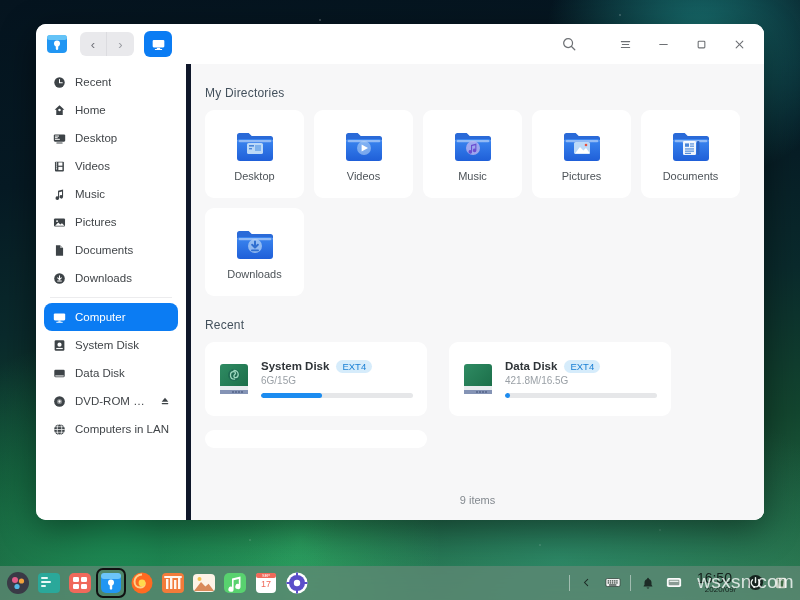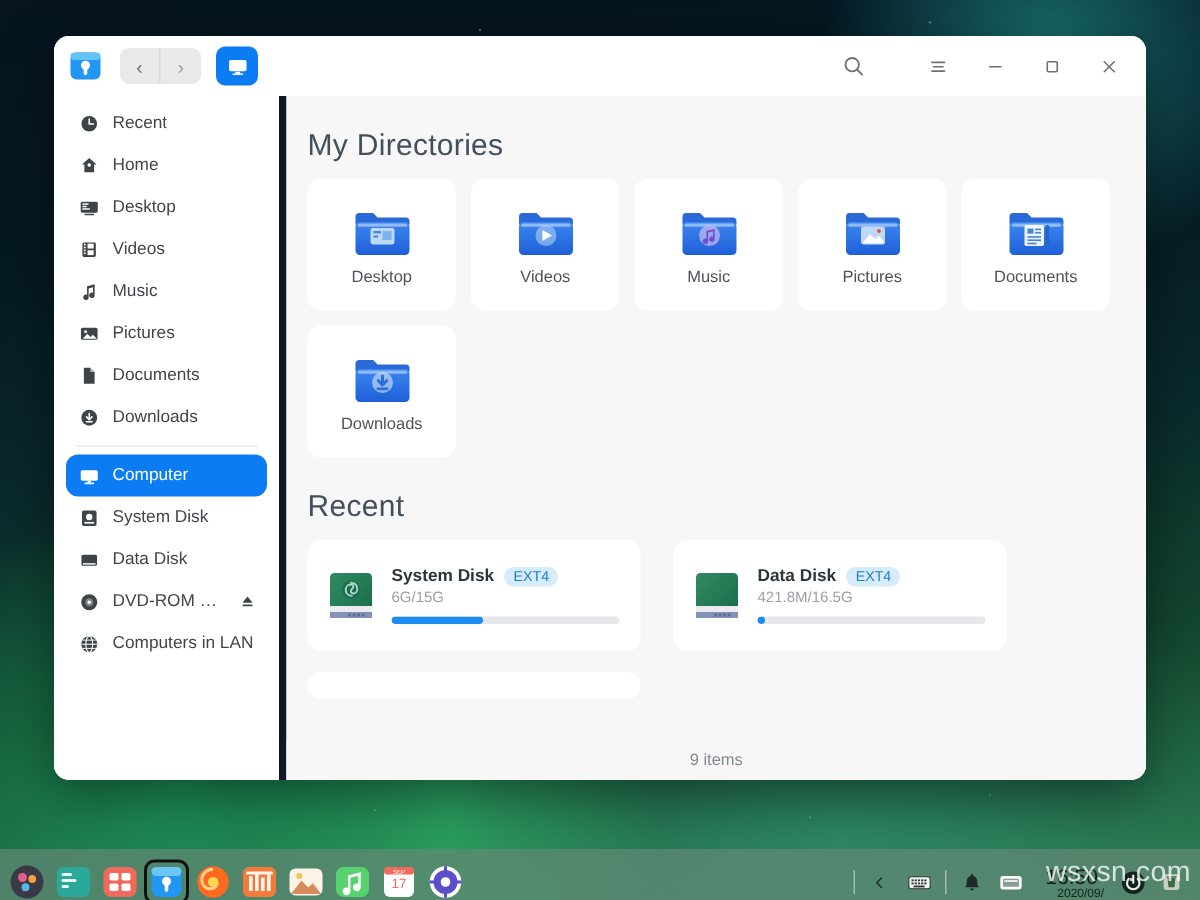--- a/index.html
+++ b/index.html
@@ -92,21 +92,21 @@
   .eject { margin-left: auto; color: #3d4347; display: flex; align-items: center; }
   .side-sep { height: 1px; background: #ececee; margin: 5px 14px; }
 
   
   .content {
     flex: 1; background: #f7f7f8; position: relative; min-width: 0;
     display: flex; flex-direction: column;
   }
   .scrollarea { flex: 1; overflow: hidden; position: relative; padding: 0 0 0 0; }
   .section-title {
-    font-size: 20px; color: #43505c; font-weight: 400;
+    font-size: 12px; color: #43505c; font-weight: 400;
     margin: 22px 0 10px 14px; letter-spacing: .2px;
   }
   .dir-grid {
     display: flex; flex-wrap: wrap; gap: 10px; padding: 0 14px;
   }
   .dir-card {
     width: 99px; height: 88px; background: #ffffff; border-radius: 9px;
     display: flex; flex-direction: column; align-items: center; justify-content: center;
     cursor: default;
   }
@@ -128,29 +128,29 @@
   }
   .disk-size { font-size: 10px; color: #9aa0a6; margin-top: 2px; }
   .bar {
     height: 5px; background: #e6e7e9; border-radius: 3px; margin-top: 7px; overflow: hidden;
   }
   .bar-fill { height: 100%; background: #1c8cf0; border-radius: 3px; }
   .disk-card.partial { height: 18px; overflow: hidden; padding: 0; }
 
   .statusbar {
     height: 26px; flex: 0 0 26px; background: #f7f7f8;
-    display: flex; align-items: center; justify-content: center;
+    display: flex; justify-content: center;
     font-size: 11px; color: #83898f;
   }
 
   
   #taskbar {
     position: absolute; left: 0; bottom: 0; width: 800px; height: 34px;
     background: rgba(98,136,118,.72); backdrop-filter: blur(8px);
-    display: flex; align-items: flex-end; padding: 0 6px;
+    display: flex; align-items: center; padding: 0 6px;
   }
   .dock { display: flex; align-items: center; gap: 7px; }
   .dock-item { width: 24px; height: 24px; border-radius: 6px; position: relative; }
   .dock-item.running::after {
     content: ""; position: absolute; left: -3px; top: -3px; right: -3px; bottom: -3px;
     border: 2px solid #111; border-radius: 7px;
   }
   .tray { margin-left: auto; display: flex; align-items: center; gap: 8px; padding-right: 4px; }
   .tray-sep { width: 1px; height: 16px; background: rgba(255,255,255,.45); }
   .tray-ico { width: 18px; height: 18px; display: flex; align-items: center; justify-content: center; color: #1d2b26; }

